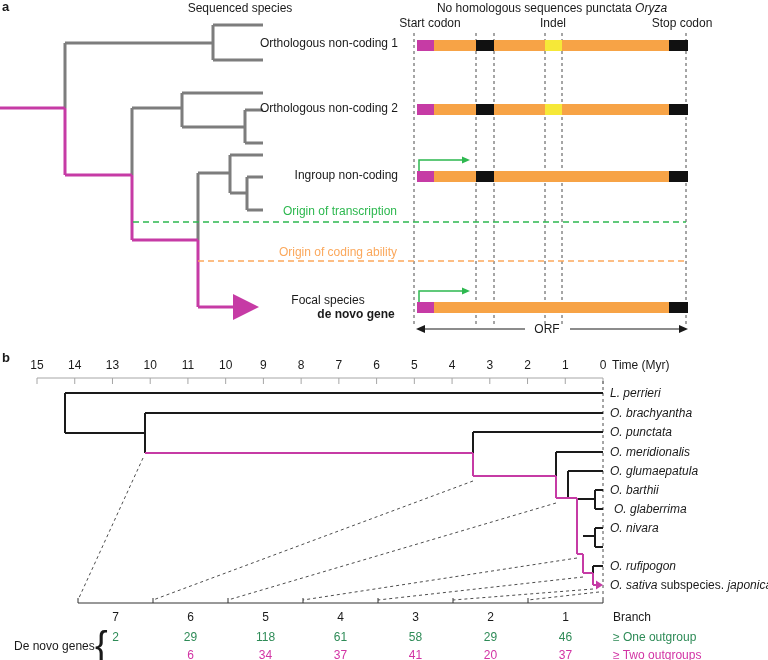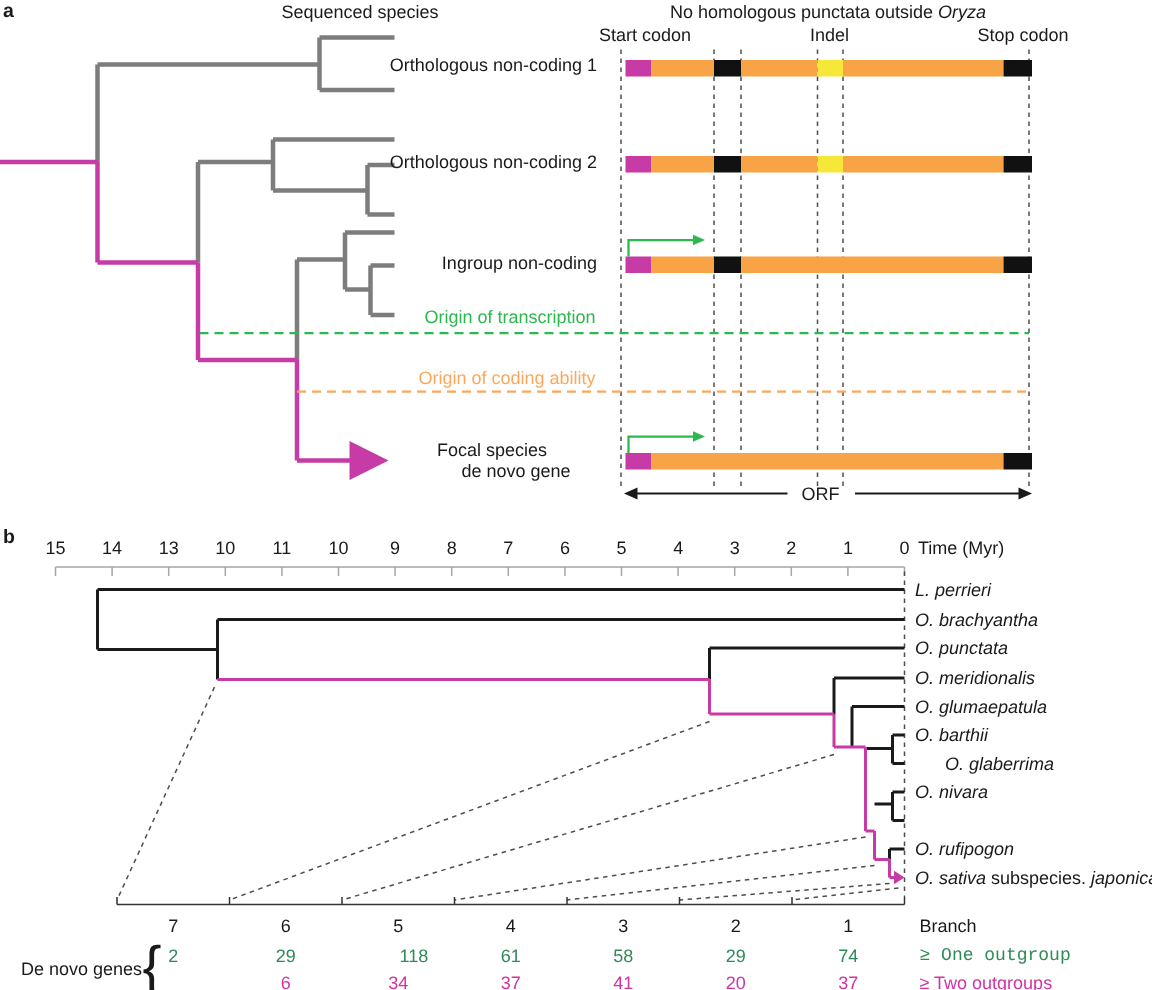--- a/index.html
+++ b/index.html
@@ -159,35 +159,35 @@
   </svg>
 
   <div class="txt bold" style="left:2px;top:0;">a</div>
   <div class="txt ctr" style="left:165px;top:1px;width:150px;">Sequenced species</div>
   <div class="txt rt" style="right:370px;top:36px;">Orthologous non-coding 1</div>
   <div class="txt rt" style="right:370px;top:101px;">Orthologous non-coding 2</div>
   <div class="txt rt" style="right:370px;top:168px;text-align:right;">Ingroup non-coding</div>
   <div class="txt rt green-t" style="right:371px;top:204px;">Origin of transcription</div>
   <div class="txt rt orange-t" style="right:371px;top:245px;">Origin of coding ability</div>
   <div class="txt ctr" style="left:284px;top:293px;width:88px;">Focal species</div>
-  <div class="txt ctr" style="left:300px;top:307px;width:88px;">de novo gene</div>
-  <div class="txt ctr" style="left:432px;top:1px;width:240px;"><span>No homologous punctata outside </span><span class="it">Oryza</span></div>
+  <div class="txt ctr" style="left:312px;top:307px;width:88px;font-weight:bold;">de novo gene</div>
+  <div class="txt ctr" style="left:432px;top:1px;width:240px;"><span>No homologous sequences punctata </span><span class="it">Oryza</span></div>
   <div class="txt ctr" style="left:395px;top:16px;width:70px;">Start codon</div>
   <div class="txt ctr" style="left:523px;top:16px;width:60px;">Indel</div>
   <div class="txt ctr" style="left:647px;top:16px;width:70px;">Stop codon</div>
   <div class="txt ctr" style="left:527px;top:322px;width:40px;">ORF</div>
 
   <div class="txt bold" style="left:2px;top:351px;">b</div>
   <div id="time-tick-labels"></div>
   <div class="txt" style="left:612px;top:358px;">Time (Myr)</div>
   <div id="species-labels"></div>
   <div id="branch-number-row"></div>
   <div class="txt" style="left:613px;top:610px;">Branch</div>
   <div id="one-outgroup-row"></div>
-  <div class="txt dkgreen-t" style="left:613px;top:630px;font-family:Liberation Mono, monospace;">≥ One outgroup</div>
+  <div class="txt dkgreen-t" style="left:613px;top:630px;">≥ One outgroup</div>
   <div id="two-outgroup-row"></div>
   <div class="txt mag-t" style="left:613px;top:648px;">≥ Two outgroups</div>
   <div class="txt" style="left:14px;top:639px;">De novo genes</div>
   <div class="brace" style="left:95px;top:627px;">{</div>
 
 <div class="txt ctr" style="left:22.0px;top:358px;width:30px;">15</div>
     <div class="txt ctr" style="left:59.7px;top:358px;width:30px;">14</div>
     <div class="txt ctr" style="left:97.5px;top:358px;width:30px;">13</div>
     <div class="txt ctr" style="left:135.2px;top:358px;width:30px;">10</div>
     <div class="txt ctr" style="left:172.9px;top:358px;width:30px;">11</div>
@@ -201,37 +201,37 @@
     <div class="txt ctr" style="left:474.8px;top:358px;width:30px;">3</div>
     <div class="txt ctr" style="left:512.5px;top:358px;width:30px;">2</div>
     <div class="txt ctr" style="left:550.3px;top:358px;width:30px;">1</div>
     <div class="txt ctr" style="left:588.0px;top:358px;width:30px;">0</div>
     <div class="txt" style="left:610px;top:386px;"><span class="it">L. perrieri</span></div>
     <div class="txt" style="left:610px;top:406px;"><span class="it">O. brachyantha</span></div>
     <div class="txt" style="left:610px;top:425px;"><span class="it">O. punctata</span></div>
     <div class="txt" style="left:610px;top:445px;"><span class="it">O. meridionalis</span></div>
     <div class="txt" style="left:610px;top:464px;"><span class="it">O. glumaepatula</span></div>
     <div class="txt" style="left:610px;top:483px;"><span class="it">O. barthii</span></div>
-    <div class="txt" style="left:630px;top:502px;"><span class="it">O. glaberrima</span></div>
+    <div class="txt" style="left:614px;top:502px;"><span class="it">O. glaberrima</span></div>
     <div class="txt" style="left:610px;top:521px;"><span class="it">O. nivara</span></div>
     <div class="txt" style="left:610px;top:559px;"><span class="it">O. rufipogon</span></div>
     <div class="txt" style="left:610px;top:578px;"><span class="it">O. sativa</span><span> subspecies. </span><span class="it">japonica</span></div>
     <div class="txt ctr " style="left:95.5px;top:610px;width:40px;">7</div>
     <div class="txt ctr " style="left:170.5px;top:610px;width:40px;">6</div>
     <div class="txt ctr " style="left:245.5px;top:610px;width:40px;">5</div>
     <div class="txt ctr " style="left:320.5px;top:610px;width:40px;">4</div>
     <div class="txt ctr " style="left:395.5px;top:610px;width:40px;">3</div>
     <div class="txt ctr " style="left:470.5px;top:610px;width:40px;">2</div>
     <div class="txt ctr " style="left:545.5px;top:610px;width:40px;">1</div>
     <div class="txt ctr dkgreen-t" style="left:95.5px;top:630px;width:40px;">2</div>
     <div class="txt ctr dkgreen-t" style="left:170.5px;top:630px;width:40px;">29</div>
-    <div class="txt ctr dkgreen-t" style="left:245.5px;top:630px;width:40px;text-align:right;">118</div>
+    <div class="txt ctr dkgreen-t" style="left:245.5px;top:630px;width:40px;">118</div>
     <div class="txt ctr dkgreen-t" style="left:320.5px;top:630px;width:40px;">61</div>
     <div class="txt ctr dkgreen-t" style="left:395.5px;top:630px;width:40px;">58</div>
     <div class="txt ctr dkgreen-t" style="left:470.5px;top:630px;width:40px;">29</div>
-    <div class="txt ctr dkgreen-t" style="left:545.5px;top:630px;width:40px;">74</div>
+    <div class="txt ctr dkgreen-t" style="left:545.5px;top:630px;width:40px;">46</div>
     <div class="txt ctr mag-t" style="left:170.5px;top:648px;width:40px;">6</div>
     <div class="txt ctr mag-t" style="left:245.5px;top:648px;width:40px;">34</div>
     <div class="txt ctr mag-t" style="left:320.5px;top:648px;width:40px;">37</div>
     <div class="txt ctr mag-t" style="left:395.5px;top:648px;width:40px;">41</div>
     <div class="txt ctr mag-t" style="left:470.5px;top:648px;width:40px;">20</div>
     <div class="txt ctr mag-t" style="left:545.5px;top:648px;width:40px;">37</div>
   </div>
 
 </body></html>

